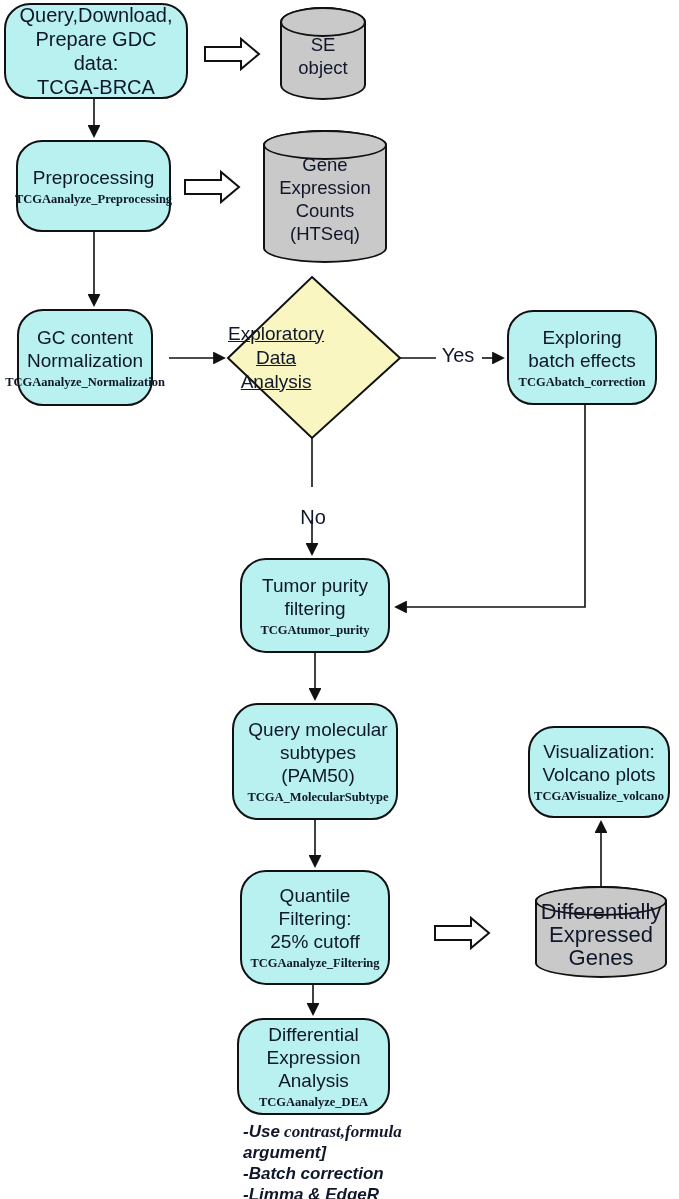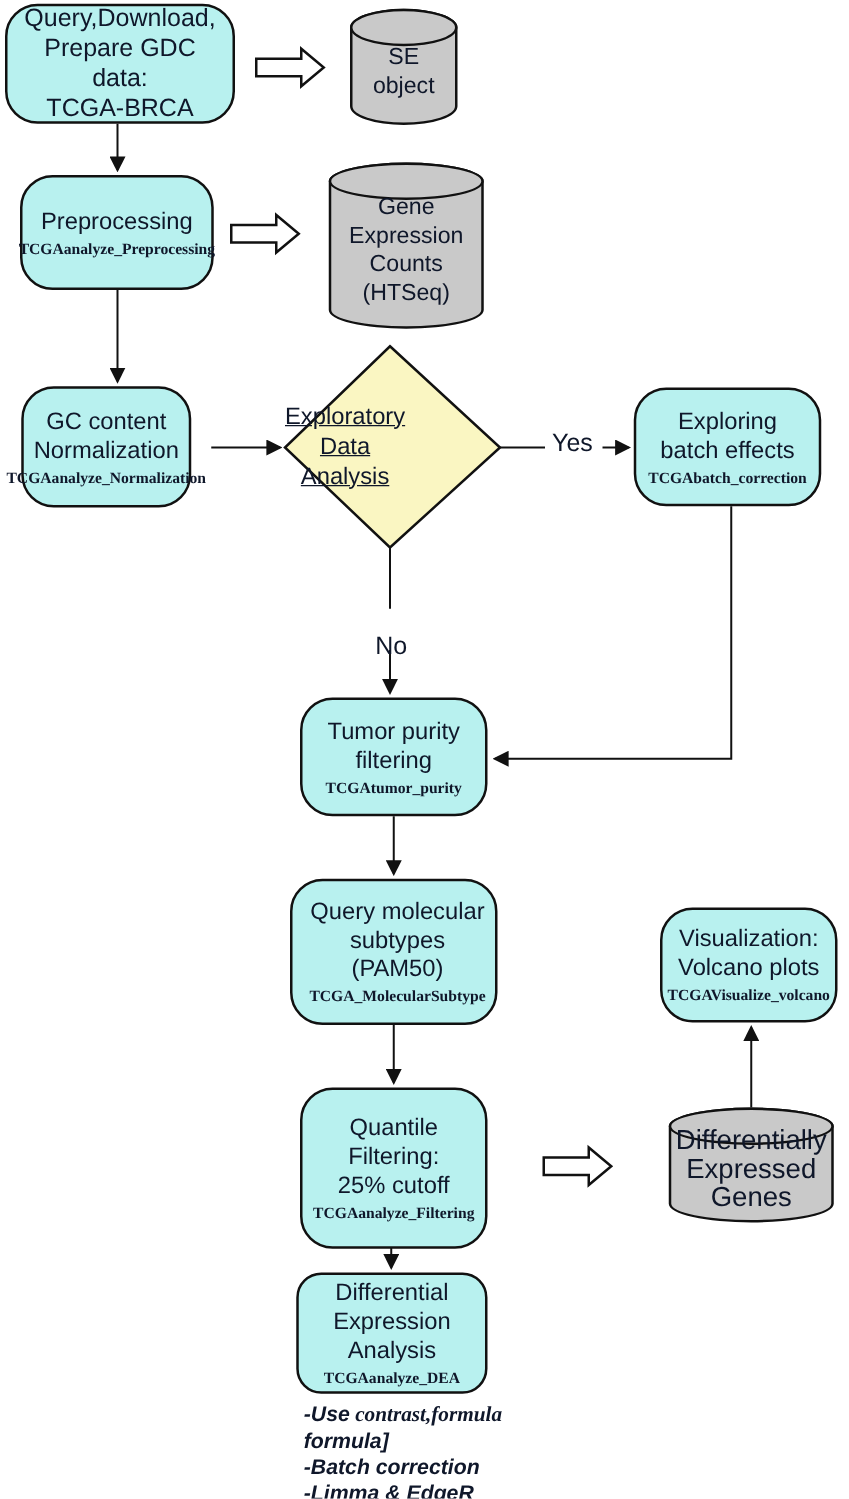--- a/index.html
+++ b/index.html
@@ -132,48 +132,48 @@
     <div class="func">TCGAbatch_correction</div>
   </div>
 
   <div class="node" style="left:232px;top:703px;width:166px;height:117px;padding-left:10px;">
     <div class="title">Query molecular
 subtypes
 (PAM50)</div>
     <div class="func">TCGA_MolecularSubtype</div>
   </div>
 
-  <div class="node" style="left:240px;top:870px;width:150px;height:129px;">
+  <div class="node" style="left:240px;top:870px;width:150px;height:115px;">
     <div class="title">Quantile
 Filtering:
 25% cutoff</div>
     <div class="func">TCGAanalyze_Filtering</div>
   </div>
 
   <div class="cylinder" style="left:535px;top:886px;width:132px;height:92px;">
     <div class="cyl-label" style="font-size:22px;">Differentially
 Expressed
 Genes</div>
   </div>
 
   <div class="node" style="left:528px;top:726px;width:142px;height:92px;">
     <div class="title">Visualization:
 Volcano plots</div>
     <div class="func">TCGAVisualize_volcano</div>
   </div>
 
-  <div class="node" style="left:237px;top:1018px;width:153px;height:97px;border-radius:20px;">
+  <div class="node" style="left:237px;top:1018px;width:153px;height:97px;">
     <div class="title">Differential
 Expression
 Analysis</div>
     <div class="func">TCGAanalyze_DEA</div>
   </div>
 
   <div class="notes" style="left:243px;top:1121px;width:210px;">
     <div>
       <span>-Use</span><span class="serif"> contrast,formula</span>
     </div>
-    <div>formula]</div>
+    <div>argument]</div>
     <div>-Batch correction</div>
     <div>-Limma &amp; EdgeR</div>
   </div>
 
 </div>
 
 </body></html>

